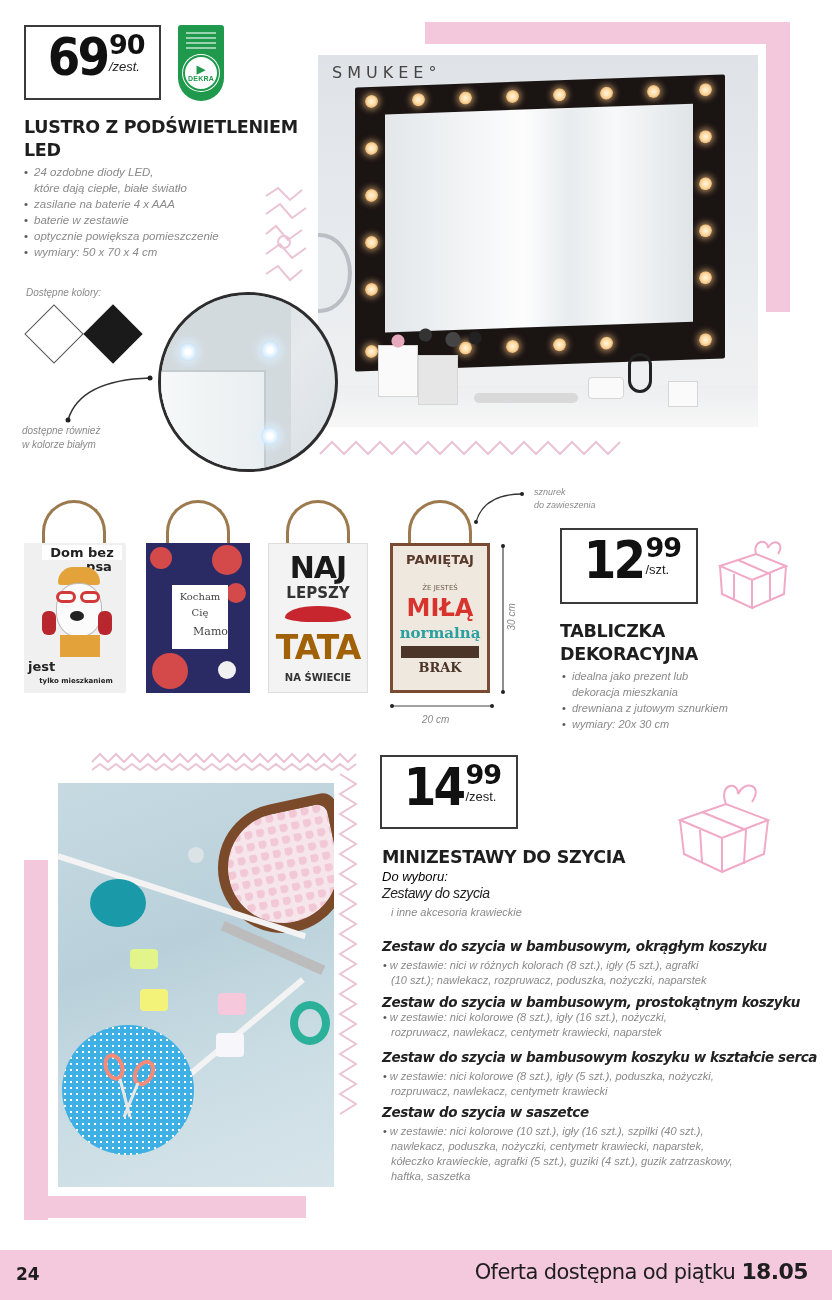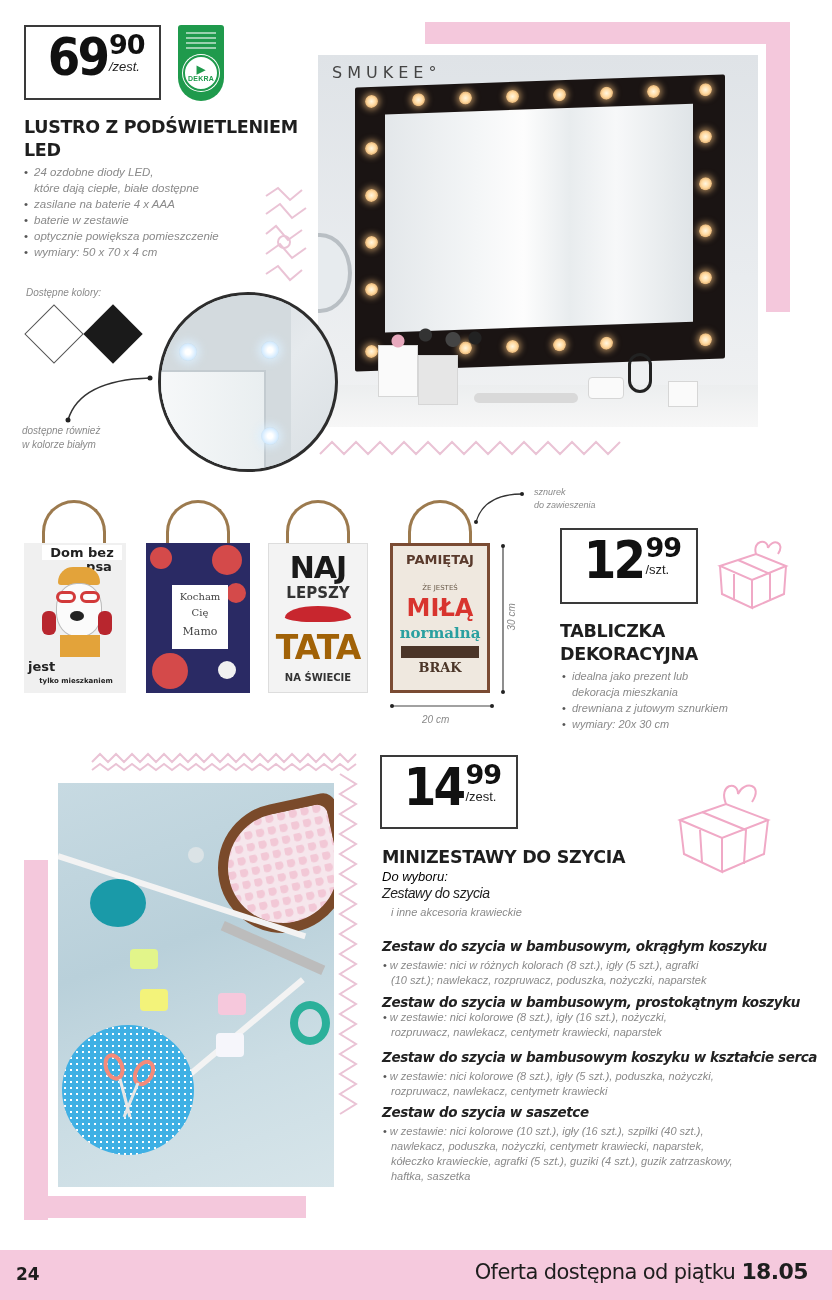--- a/index.html
+++ b/index.html
@@ -204,21 +204,21 @@
       <span class="badge-text">DEKRA</span>
     </div>
   </div>
 
   <div class="prod-title" style="left:24px;top:116px;">
     <div>LUSTRO Z PODŚWIETLENIEM</div>
     <div>LED</div>
   </div>
 
   <ul class="bullets" style="left:24px;top:164px;">
-    <li><span>24 ozdobne diody LED,</span><br><span>które dają ciepłe, białe dostępne</span></li>
+    <li><span>24 ozdobne diody LED,</span><br><span>które dają ciepłe, białe światło</span></li>
     <li>zasilane na baterie 4 x AAA</li>
     <li>baterie w zestawie</li>
     <li>optycznie powiększa pomieszczenie</li>
     <li>wymiary: 50 x 70 x 4 cm</li>
   </ul>
 
   <div class="small-note" style="left:26px;top:286px;">Dostępne kolory:</div>
   <div class="diamond" style="left:33px;top:313px;background:#fff;border:1.5px solid #555;"></div>
   <div class="diamond" style="left:92px;top:313px;background:#1a1a1a;"></div>
 
@@ -309,21 +309,21 @@
 
   <div class="plaque p2">
     <div class="abs" style="left:4px;top:4px;width:22px;height:22px;border-radius:50%;background:#d44a4a;"></div>
     <div class="abs" style="left:66px;top:2px;width:30px;height:30px;border-radius:50%;background:#d44a4a;"></div>
     <div class="abs" style="left:6px;top:110px;width:36px;height:36px;border-radius:50%;background:#d44a4a;"></div>
     <div class="abs" style="left:72px;top:118px;width:18px;height:18px;border-radius:50%;background:#f1f1f1;"></div>
     <div class="abs" style="left:80px;top:40px;width:20px;height:20px;border-radius:50%;background:#d44a4a;"></div>
     <div class="abs" style="left:26px;top:42px;width:56px;height:64px;background:#fff;"></div>
     <div class="p-txt" style="top:48px;left:26px;width:56px;font-size:10px;color:#444;font-weight:normal;font-family:'DejaVu Serif',serif;">Kocham</div>
     <div class="p-txt" style="top:64px;left:26px;width:56px;font-size:10px;color:#444;font-weight:normal;font-family:'DejaVu Serif',serif;">Cię</div>
-    <div class="p-txt" style="top:82px;left:26px;width:56px;font-size:11px;color:#444;font-weight:normal;font-family:'DejaVu Serif',serif;">Mamo</div>
+    <div class="p-txt" style="top:82px;left:26px;width:77px;font-size:11px;color:#444;font-weight:normal;font-family:'DejaVu Serif',serif;">Mamo</div>
   </div>
 
   <div class="plaque p3">
     <div class="p-txt" style="top:6px;font-size:30px;color:#1a1a1a;letter-spacing:-1px;">NAJ</div>
     <div class="p-txt" style="top:40px;font-size:15px;color:#333;">LEPSZY</div>
     <div class="abs" style="left:16px;top:62px;width:66px;height:16px;background:#c8262e;border-radius:50% 50% 40% 40%/70% 70% 30% 30%;"></div>
     <div class="p-txt" style="top:84px;font-size:33px;color:#a16207;letter-spacing:-1px;">TATA</div>
     <div class="p-txt" style="top:128px;font-size:10px;color:#333;">NA ŚWIECIE</div>
   </div>
 

